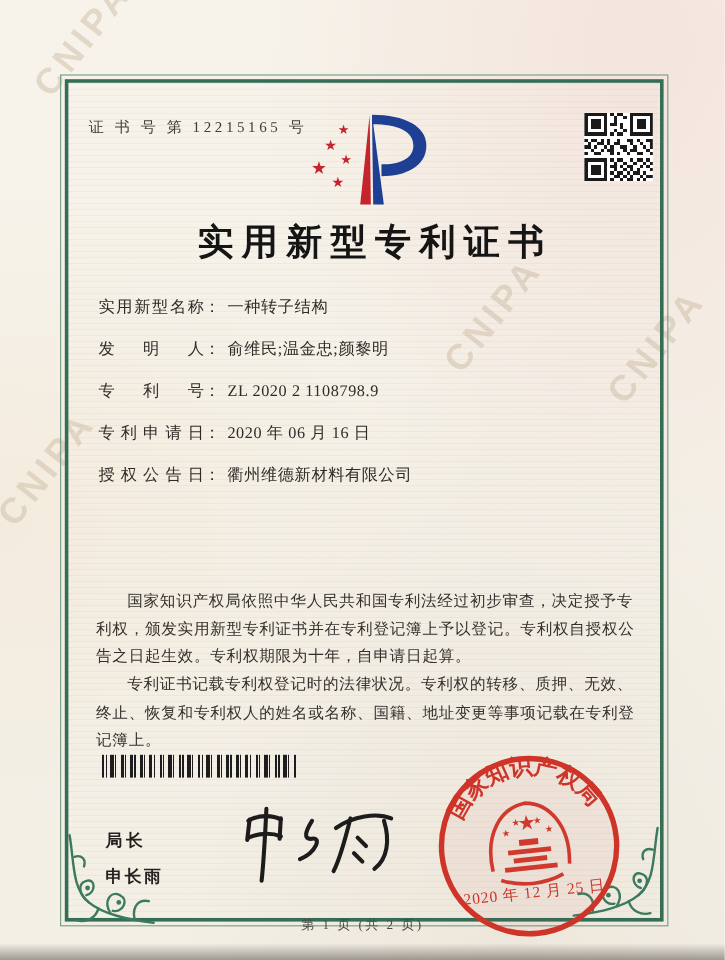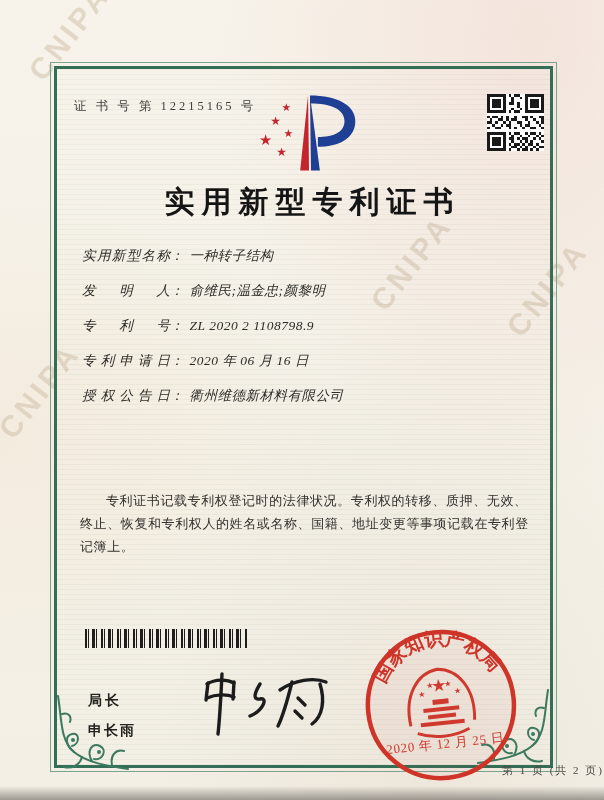--- a/index.html
+++ b/index.html
@@ -30,21 +30,21 @@
   .cert-no {
     position:absolute; left:74px; top:98px; font-size:12.5px; letter-spacing:3px;
     color:#3d3d3b;
   }
   .logo { position:absolute; left:247px; top:83px; }
   .qr { position:absolute; left:487px; top:94px; width:57px; height:57px; background:#fdfdfb; }
   .title {
     position:absolute; left:0; right:0; top:182px; text-align:center;
     font-size:30px; font-weight:bold; letter-spacing:7px; color:#151515;margin-left:21px;
   }
-  .fields { position:absolute; left:82px; top:247px; width:450px; font-size:13.5px; color:#2e2c29;font-style:italic; }
+  .fields { position:absolute; left:82px; top:247px; width:450px; font-size:13.5px; color:#2e2c29; }
   .frow { height:35px; white-space:nowrap; }
   .flabel {
     display:inline-block; width:88px; text-align:justify; text-align-last:justify;
     letter-spacing:0; vertical-align:top;
   }
   .colon { display:inline-block; margin-right:6px; }
   .fvalue { letter-spacing:.5px; }
   .grant-pair2 { display:inline-block; margin-left:48px; }
   .grant-pair2 .flabel { width:82px; }
   .paras {
@@ -60,21 +60,21 @@
       #1d1d1d 7px 10px, transparent 10px 11px,
       #1d1d1d 11px 12px, transparent 12px 16px);
   }
   .sign-title { position:absolute; left:88px; top:692px; font-size:14px; font-weight:600; letter-spacing:3px; color:#23221f; }
   .sign-name  { position:absolute; left:88px; top:722px; font-size:14px; font-weight:700; letter-spacing:2px; color:#23221f;text-align:right; }
   .signature  { position:absolute; left:192px; top:666px; }
   .seal { position:absolute; left:363px; top:627px; transform:rotate(-6deg); }
   .flourish-l { position:absolute; left:52px; top:694px; }
   .flourish-r { position:absolute; left:474px; top:688px; transform:scaleX(-1); }
   .footer {
-    position:absolute; left:0; right:0; top:763px; text-align:right;
+    position:absolute; left:0; right:0; top:763px; text-align:center;
     font-size:11px; letter-spacing:2px; color:#4b4a45;
   }
   .photo-edge {
     position:absolute; left:0; right:0; bottom:0; height:14px;
     background:linear-gradient(transparent, rgba(88,84,78,.55)); pointer-events:none;
   }
 </style>
 </head>
 <body>
 
@@ -206,20 +206,21 @@
   </div>
   <div class="frow">
     <span class="flabel">专利申请日</span><span class="colon">：</span><span class="fvalue">2020 年 06 月 16 日</span>
   </div>
   <div class="frow">
     <span class="flabel">授权公告日</span><span class="colon">：</span><span class="fvalue">衢州维德新材料有限公司</span>
   </div>
 </div>
 
 <div class="paras">
+  <p>国家知识产权局依照中华人民共和国专利法经过初步审查，决定授予专利权，颁发实用新型专利证书并在专利登记簿上予以登记。专利权自授权公告之日起生效。专利权期限为十年，自申请日起算。</p>
   <p>专利证书记载专利权登记时的法律状况。专利权的转移、质押、无效、终止、恢复和专利权人的姓名或名称、国籍、地址变更等事项记载在专利登记簿上。</p>
 </div>
 
 <div class="barcode"></div>
 
 <div class="sign-title">局长</div>
 <div class="sign-name">申长雨</div>
 
 <svg class="signature" width="150" height="82" viewBox="0 0 150 82">
   <g stroke="#1c1c1c" stroke-width="3.4" fill="none" stroke-linecap="round" stroke-linejoin="round">

